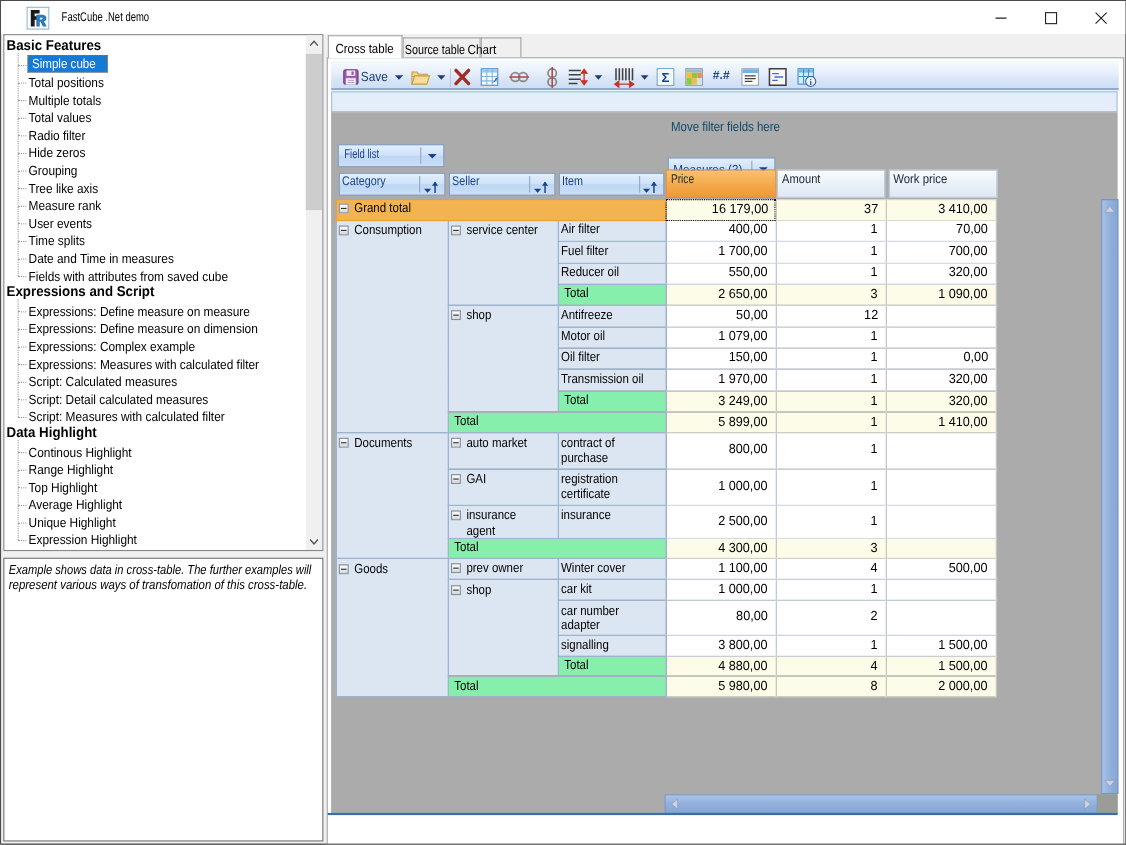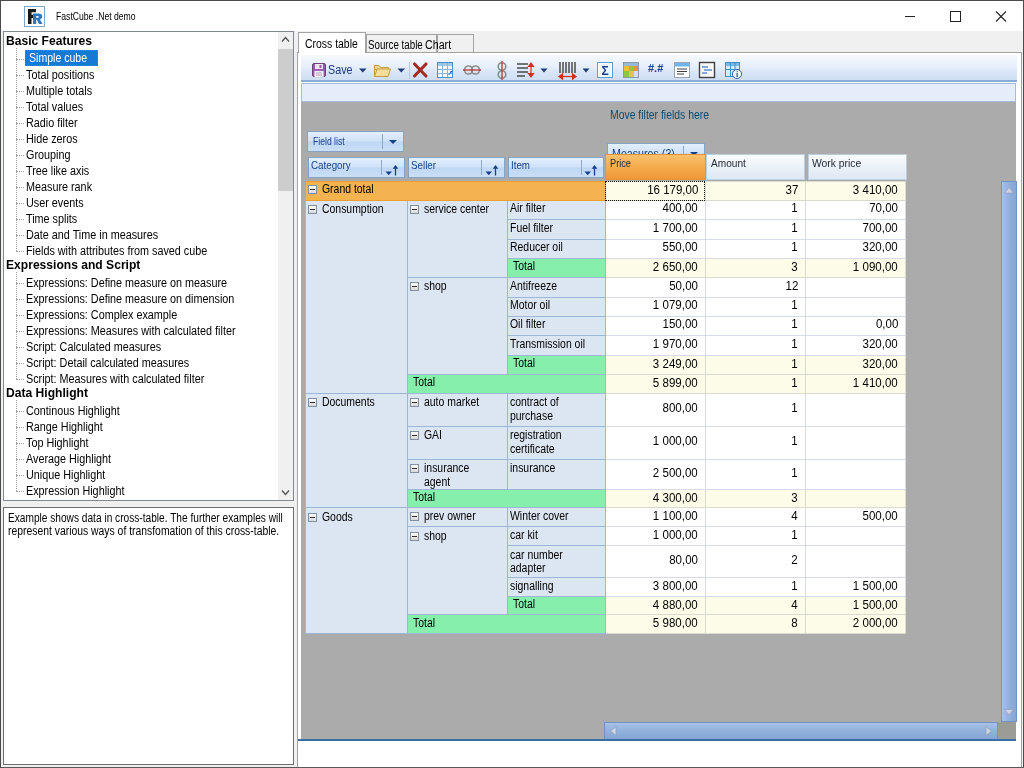--- a/index.html
+++ b/index.html
@@ -9,21 +9,21 @@
 #title { left:0; top:0; width:1022px; height:30px; background:#fff; }
 #tree { left:2px; top:30px; width:291px; height:470px; background:#fff; border:1px solid #828790; overflow:hidden; }
 .trow { position:absolute; height:16px; line-height:16px; white-space:nowrap; }
 .tbold { font-weight:bold; font-size:13px; }
 .tsel { position:absolute; background:#1878d5; color:#fff; border:1px dotted #b87000; height:15.5px; line-height:14.5px; }
 .dotv { position:absolute; width:1px; border-left:1px dotted #9c9c9c; }
 .doth { position:absolute; height:1px; border-top:1px dotted #9c9c9c; }
 #tsb { left:273.5px; top:0px; width:15px; height:468px; background:#f0f0f0; }
 #tsb .thumb { position:absolute; left:0px; top:17px; width:15px; height:142px; background:#cdcdcd; }
 #descr { left:2px; top:506px; width:291px; height:257.5px; background:#fff; border:1px solid #6e6e6e; }
-#descr .txt { position:absolute; left:4px; top:3.5px; line-height:13.4px; font-size:12px; }
+#descr .txt { position:absolute; left:4px; top:3.5px; line-height:13.4px; font-size:12px;font-style:italic; }
 .tab { position:absolute; border:1px solid #a3a3a3; border-bottom:none; }
 .tabtxt { position:absolute; font-size:12px; white-space:nowrap; }
 #tabpage { left:296px; top:51px; width:725px; height:716px; background:#fff; border:1px solid #a3a3a3; }
 #toolbar { left:300px; top:54px; width:716px; height:25px; background:linear-gradient(#f6fafe, #e7effb 45%, #d8e5f7 70%, #cfdef4); }
 #tbline { left:300px; top:79px; width:716px; height:2px; background:#8cacd8; }
 #filterstrip { left:300px; top:81.5px; width:715px; height:19px; background:#e4edf9; border:1px solid #a6bcda; }
 #workarea { left:300px; top:100.5px; width:715px; height:638px; background:#ababab; }
 .hbtn { position:absolute; height:21px; border:1px solid #86a2c5; background:linear-gradient(#e2effd, #cfe2f8 48%, #bed7f3 52%, #cadff7); color:#17408a; }
 .hbtn .lbl { position:absolute; left:8px; top:3px; white-space:nowrap; }
 .hbtn .sep { position:absolute; top:2px; bottom:2px; width:1px; background:#8fa8c7; }

